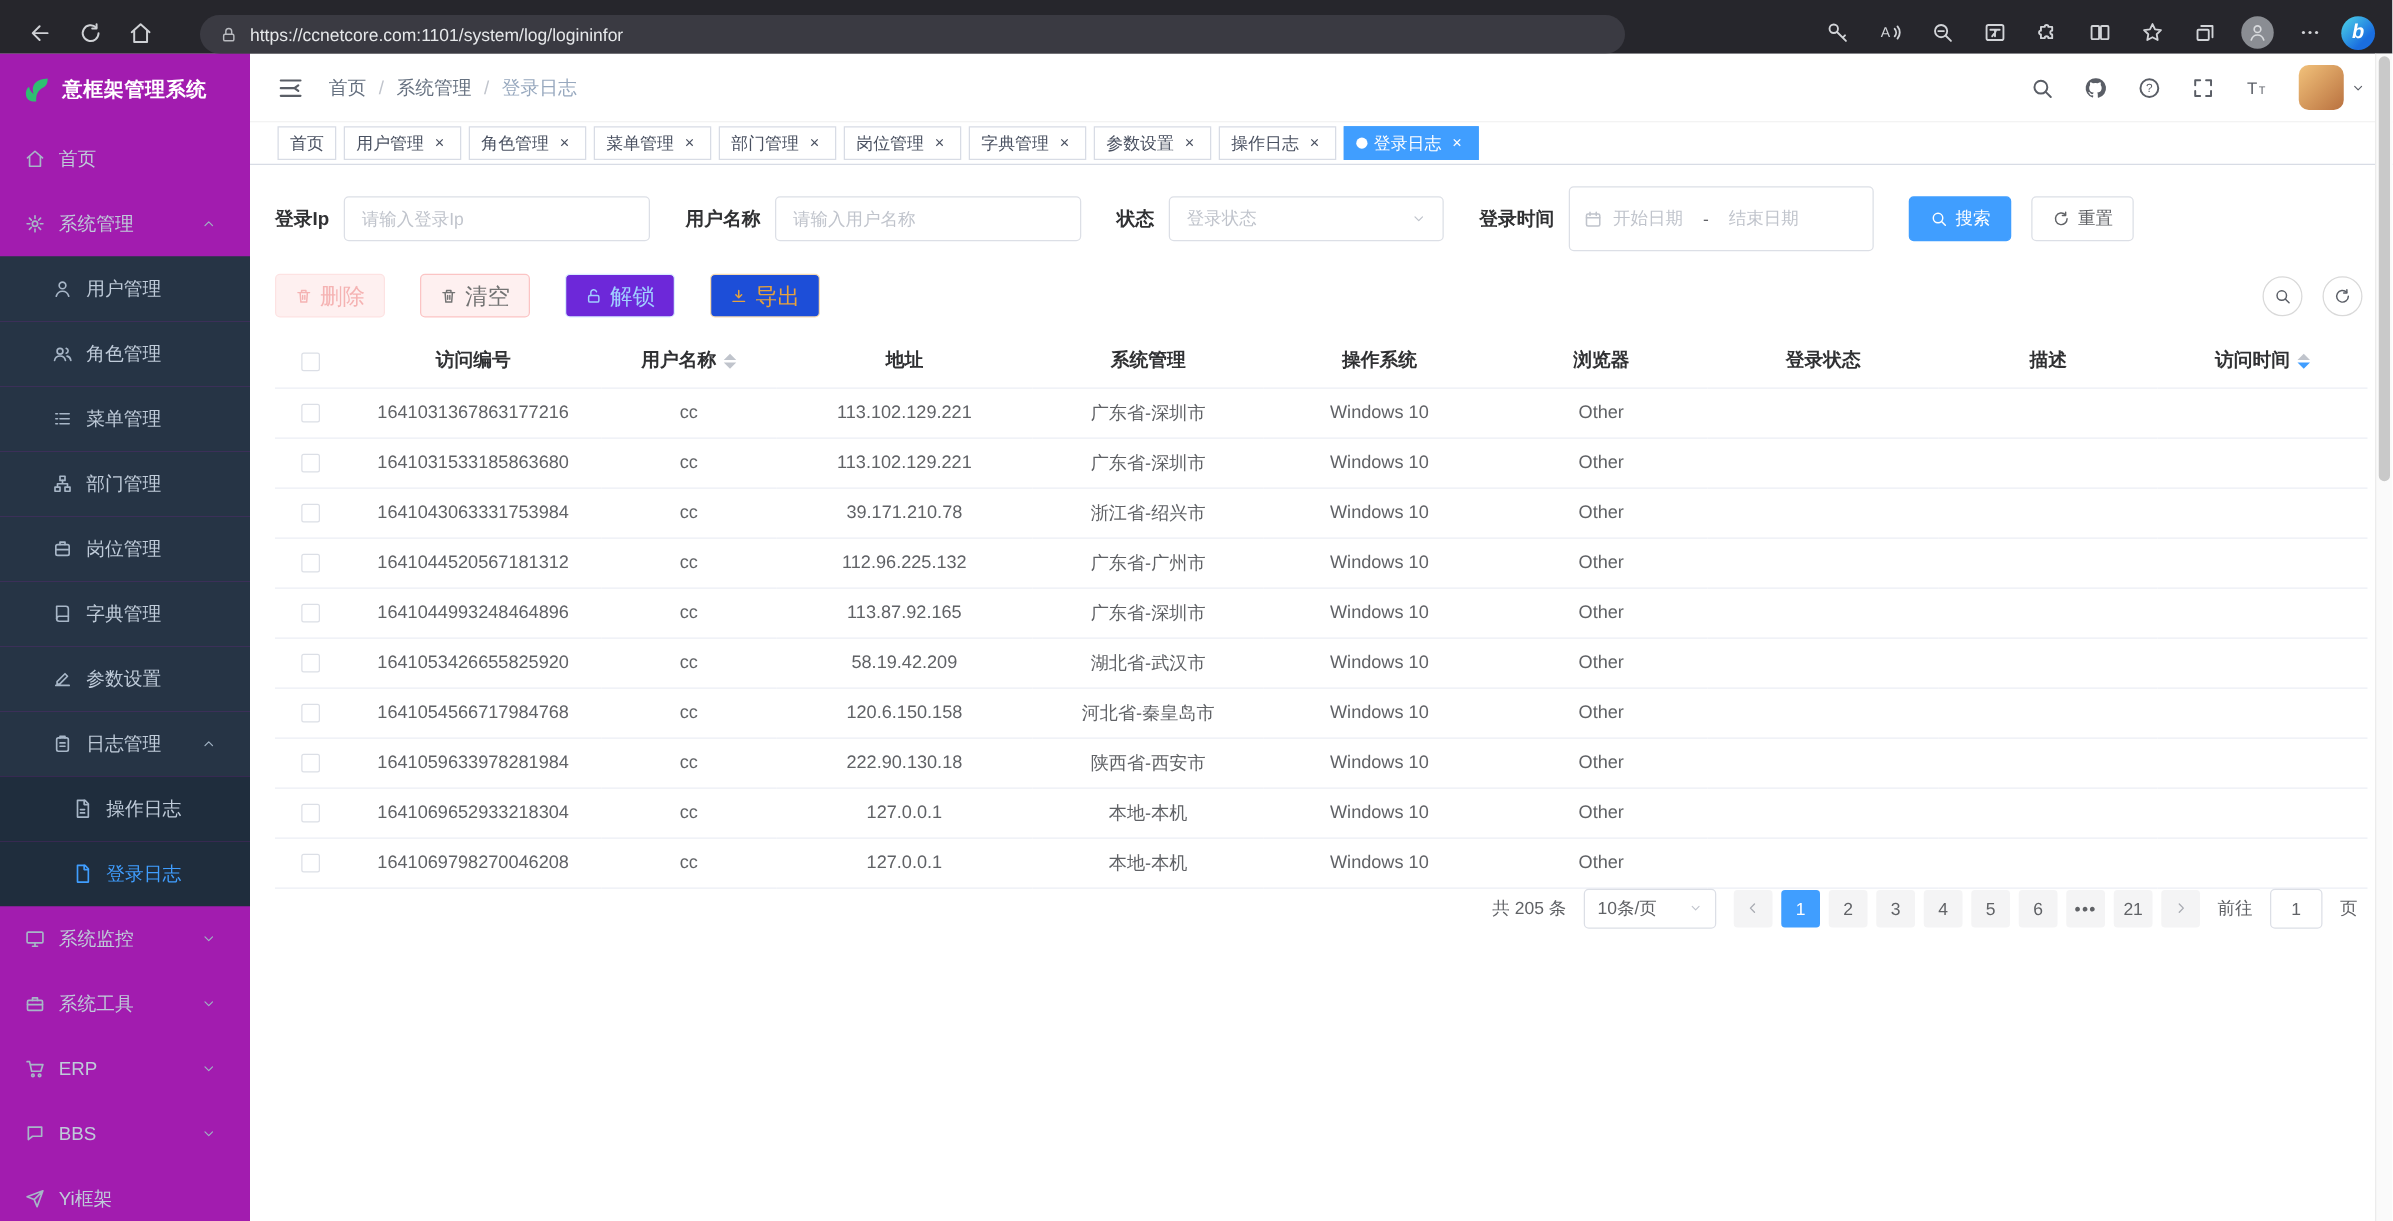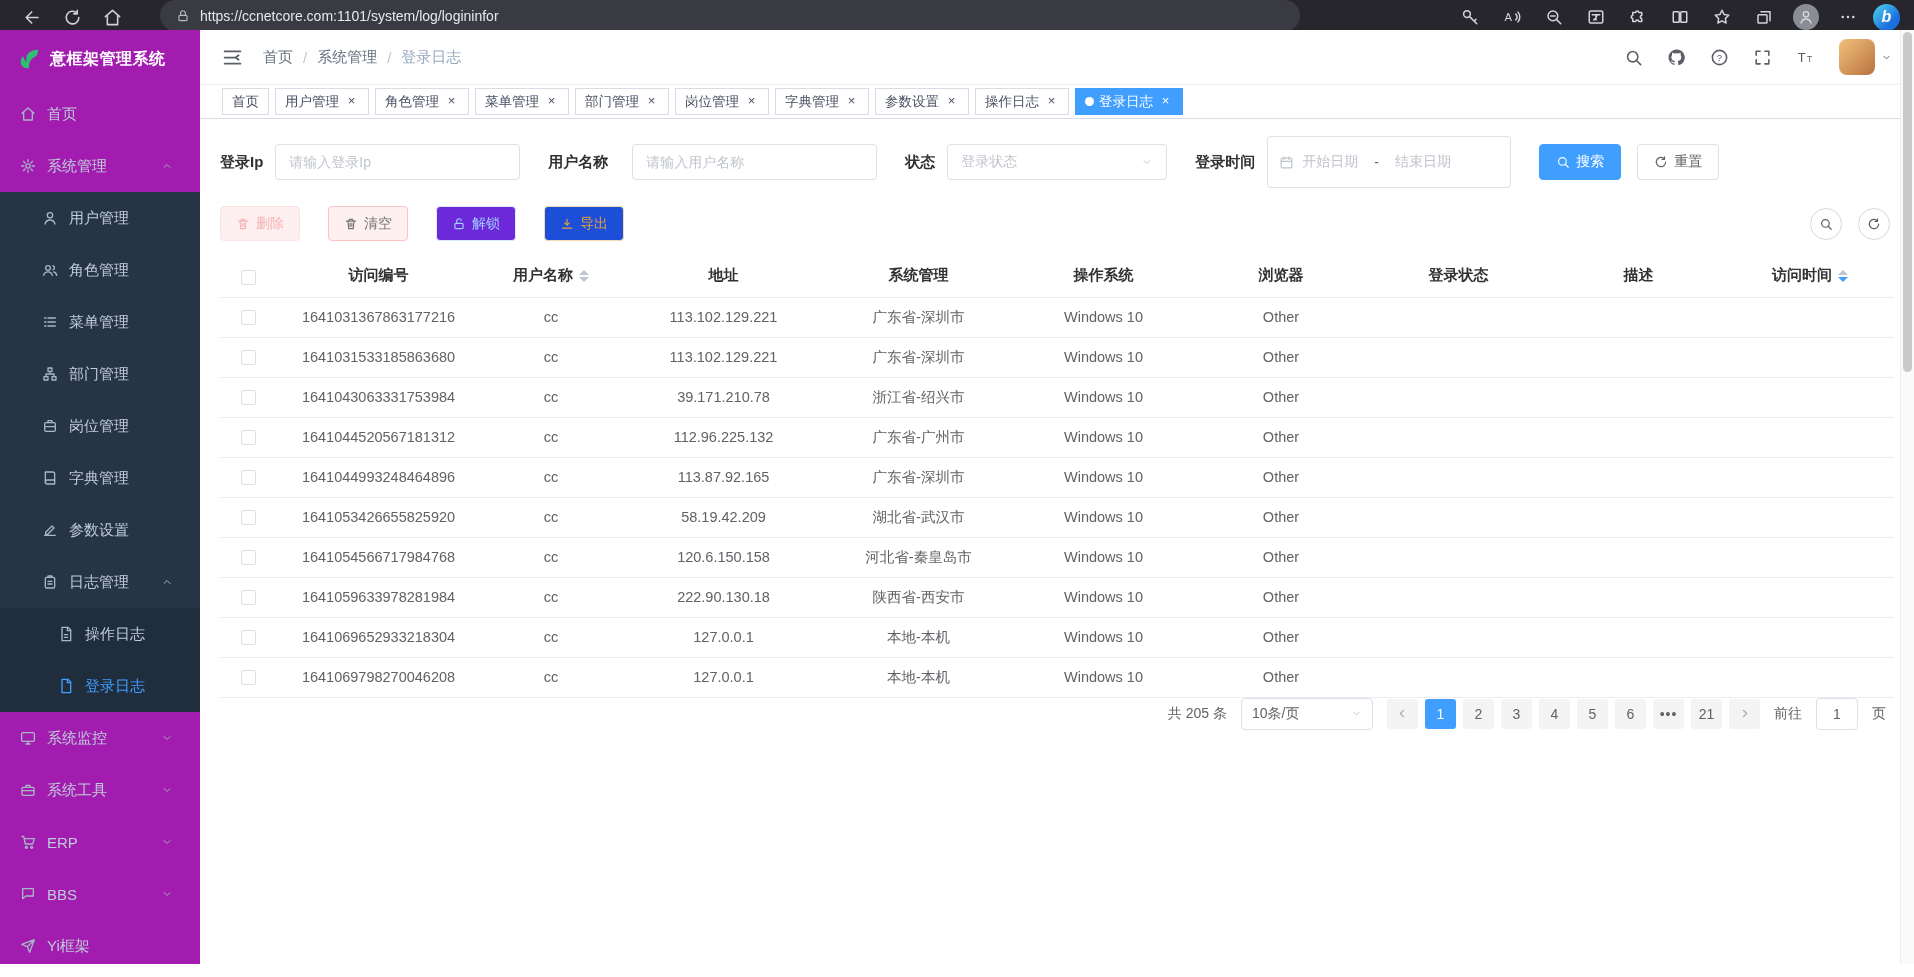--- a/index.html
+++ b/index.html
@@ -3,21 +3,21 @@
 <meta charset="utf-8">
 <style>
   * { box-sizing: border-box; margin: 0; padding: 0; }
   html,body { width:1914px; height:977px; overflow:hidden; background:#fff;
     font-family:"Liberation Sans","DejaVu Sans",sans-serif; }
 
   .i{display:inline-flex;align-items:center;justify-content:center;line-height:1}
   .i svg{width:1em;height:1em;stroke:currentColor;fill:none;stroke-width:2;stroke-linecap:round;stroke-linejoin:round}
 
   
-  .chrome{height:30px;background:#26262c;display:flex;align-items:flex-start;padding:0 14px;}
+  .chrome{height:43px;background:#26262c;display:flex;align-items:flex-end;padding:0 14px;}
   .chrome .nav-btn{width:36px;height:34px;border-radius:6px;color:#cfd1d5;display:flex;align-items:center;justify-content:center;font-size:19px;flex:0 0 auto;margin-right:4px;cursor:pointer}
   .url-bar{flex:0 0 1140px;margin:0 12px 0 26px;height:31px;background:#3a3a42;border-radius:16px;display:flex;align-items:center;padding:0 16px;gap:10px;color:#e6e8ea;font-size:14px;}
   .url-bar .i{font-size:14px;color:#b9bbc0}
   .chrome-right{flex:1;display:flex;align-items:center;justify-content:flex-end;gap:8px}
   .chrome-right .tool{width:34px;height:34px;display:flex;align-items:center;justify-content:center;color:#d2d4d8;font-size:18px;border-radius:6px;cursor:pointer}
   .chrome-avatar{width:26px;height:26px;border-radius:50%;background:#8a8d93;display:flex;align-items:center;justify-content:center;color:#d8dadd;font-size:16px}
   .bing{width:27px;height:27px;border-radius:50%;background:linear-gradient(135deg,#4fd8e8,#1a6ee0 70%);color:#fff;font-weight:bold;font-size:16px;display:flex;align-items:center;justify-content:center;cursor:pointer;font-style:italic}
 
   
   .app{display:flex;height:934px;position:relative}
@@ -58,34 +58,34 @@
 
   
   .content{padding:17px 20px 0 20px}
 
   .filter{display:flex;align-items:center}
   .fgroup{display:flex;align-items:center}
   .flabel{font-size:15px;font-weight:bold;color:#303133;margin-right:12px;white-space:nowrap}
   .fin{height:36px;border:1px solid #dcdfe6;border-radius:4px;font-size:14px;color:#606266;padding:0 13px;outline:none;background:#fff}
   .fin::placeholder{color:#c0c4cc}
   .in-ip{width:245px}
-  .in-user{width:245px;margin-left:12px}
+  .in-user{width:245px;margin-left:0}
   .fsel{width:220px;height:36px;border:1px solid #dcdfe6;border-radius:4px;display:flex;align-items:center;padding:0 13px;color:#c0c4cc;font-size:14px;cursor:pointer}
   .fsel .caret{margin-left:auto;font-size:12px;color:#c0c4cc;display:flex}
   .fdate{width:244px;height:52px;border:1px solid #dcdfe6;border-radius:4px;display:flex;align-items:center;padding:0 11px;gap:8px;font-size:14px;color:#c0c4cc;cursor:pointer}
   .fdate .i{color:#c0c4cc;font-size:15px}
   .fdate .sep{color:#606266;margin:0 8px}
   .btn{height:36px;border-radius:4px;border:1px solid #dcdfe6;background:#fff;color:#606266;font-size:14px;display:inline-flex;align-items:center;gap:6px;padding:0 16px;cursor:pointer}
   .btn .i{font-size:14px}
   .btn.primary{background:#409EFF;border-color:#409EFF;color:#fff}
   .gap28{margin-left:28px}.gap16{margin-left:16px}
 
   
   .toolbar{margin-top:18px;display:flex;align-items:center}
-  .tbtn{height:35px;border-radius:4px;font-size:14px;display:inline-flex;align-items:center;gap:6px;padding:0 15px;cursor:pointer;border:1px solid transparent}
+  .tbtn{height:35px;border-radius:4px;font-size:18px;display:inline-flex;align-items:center;gap:6px;padding:0 15px;cursor:pointer;border:1px solid transparent}
   .tbtn .i{font-size:14px}
   .tbtn + .tbtn{margin-left:28px}
   .tbtn.danger{color:#737373;background:#fef0f0;border-color:#fbc4c4}
   .tbtn.danger.disabled{color:#f5b3b3;border-color:#fde2e2;cursor:not-allowed}
   .tbtn.primary-plain{color:#409EFF;background:#6d28d9;border-color:#b3d8ff}
   .tbtn.primary-plain.disabled{color:#a0cfff;border-color:#d9ecff;cursor:not-allowed}
   .tbtn.warning{color:#e6a23c;background:#1d4ed8;border-color:#f5dab1}
   .tool-circles{margin-left:auto;display:flex;gap:16px;padding-right:4px}
   .circle-btn{width:32px;height:32px;border:1px solid #d9d9d9;border-radius:50%;display:flex;align-items:center;justify-content:center;color:#5a5e66;font-size:14px;cursor:pointer;background:#fff}
 
@@ -95,21 +95,21 @@
   td{height:40px;font-size:14.5px;color:#606266;border-bottom:1px solid #ebeef5;text-align:center;white-space:nowrap;overflow:hidden}
   .cb{width:15px;height:15px;border:1px solid #dcdfe6;border-radius:2px;background:#fff;display:inline-block;vertical-align:middle;cursor:pointer}
   .sort-caret{display:inline-flex;flex-direction:column;margin-left:6px;vertical-align:middle}
   .sort-caret i{width:0;height:0;border:5px solid transparent;display:block}
   .sort-caret .up{border-bottom-color:#c0c4cc;margin-bottom:2px}
   .sort-caret .down{border-top-color:#c0c4cc}
   .sort-caret .down.on{border-top-color:#409EFF}
 
   
   .pagination{display:flex;align-items:center;justify-content:flex-end;gap:14px;font-size:14px;color:#606266;padding-right:8px}
-  .psel{width:132px;height:32px;border:1px solid #dcdfe6;border-radius:4px;display:flex;align-items:center;padding:0 10px;color:#606266;cursor:pointer}
+  .psel{width:106px;height:32px;border:1px solid #dcdfe6;border-radius:4px;display:flex;align-items:center;padding:0 10px;color:#606266;cursor:pointer}
   .psel .caret{margin-left:auto;font-size:11px;color:#c0c4cc;display:flex}
   .pager{display:flex;align-items:center;gap:7px}
   .pg{min-width:31px;height:30px;background:#f4f4f5;border-radius:3px;display:flex;align-items:center;justify-content:center;color:#606266;font-size:14px;cursor:pointer;padding:0 4px}
   .pg.arrow{color:#a8abb2;font-size:13px}
   .pg.active{background:#409EFF;color:#fff}
   .pg.more{letter-spacing:1px;color:#606266}
   .goto-input{width:42px;height:32px;border:1px solid #dcdfe6;border-radius:4px;text-align:center;font-size:14px;color:#606266;outline:none}
 
   
   .page-scrollbar{position:absolute;right:0;top:0;bottom:0;width:14px;background:#fafafa;border-left:1px solid #ececec}

